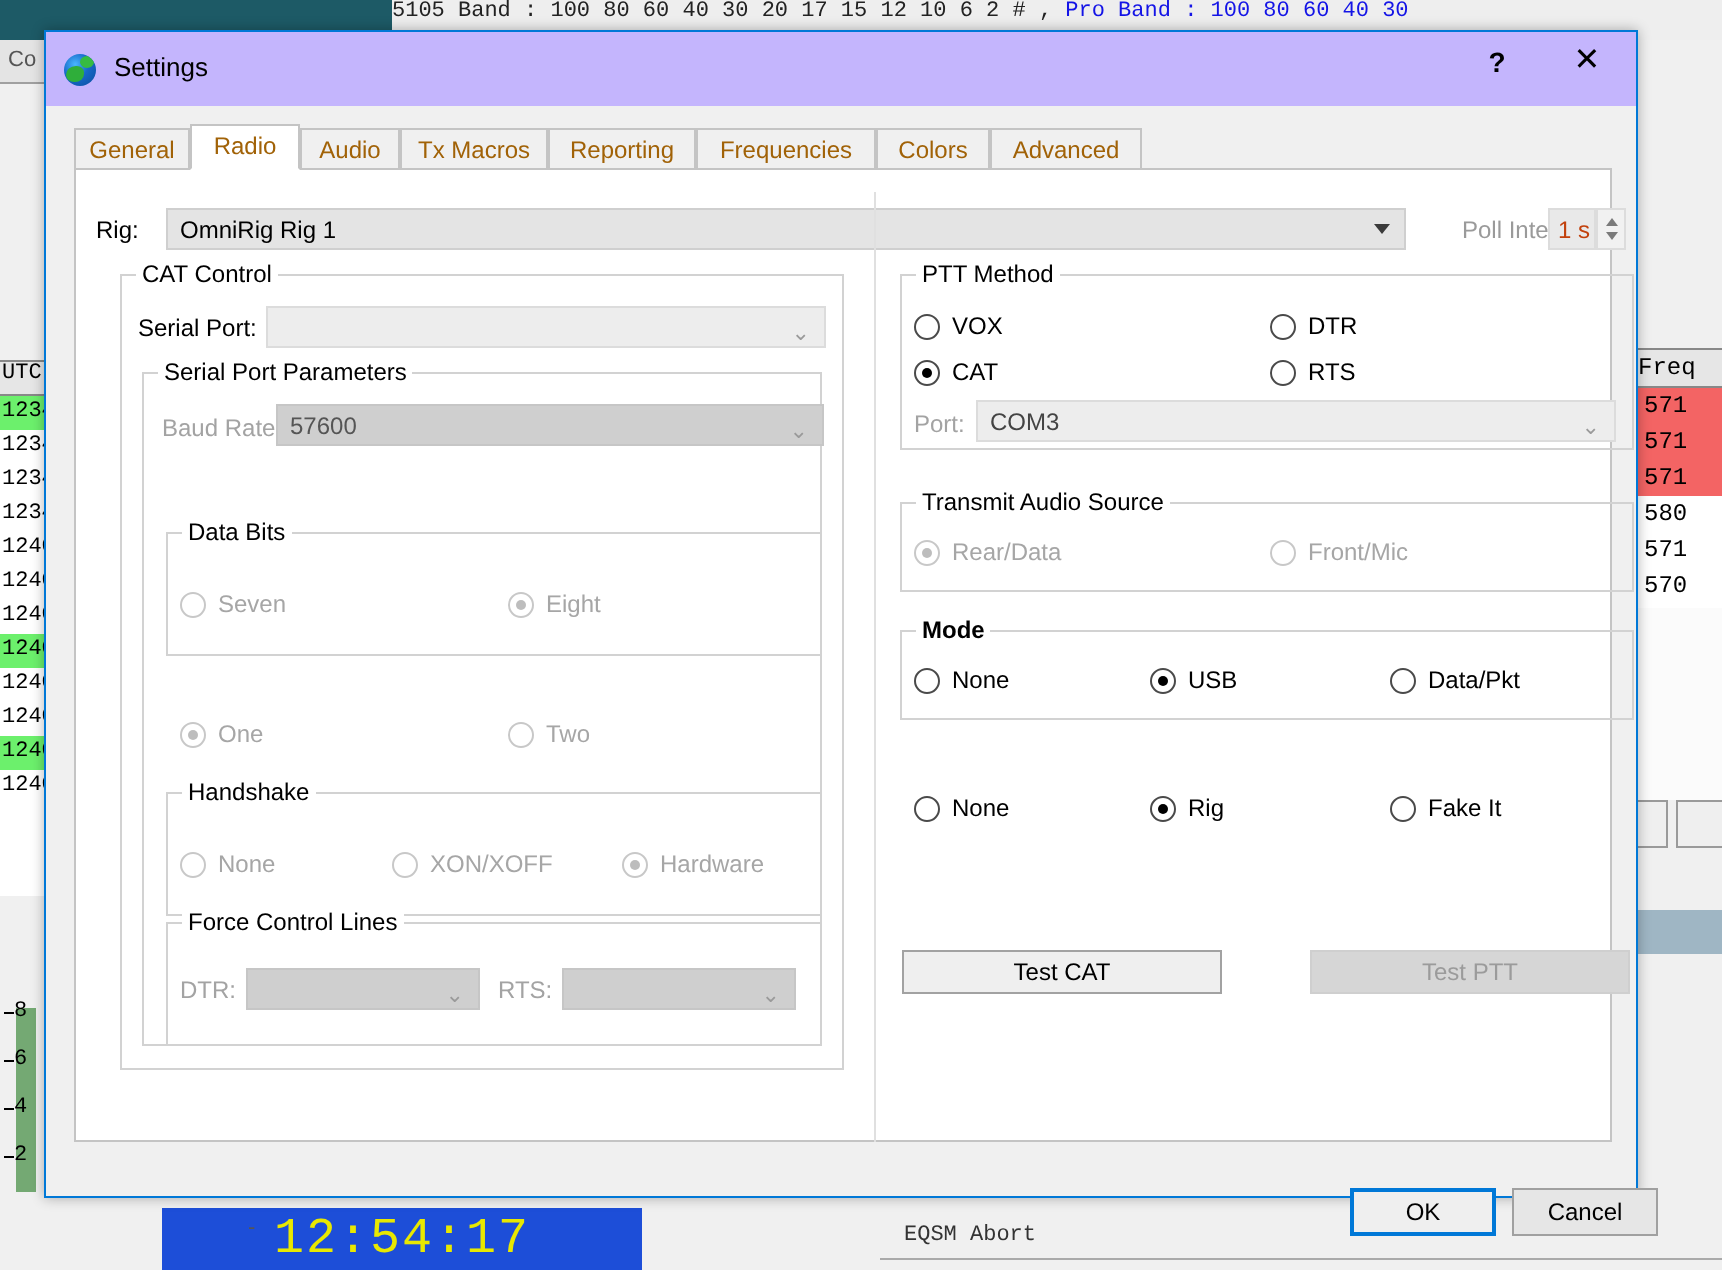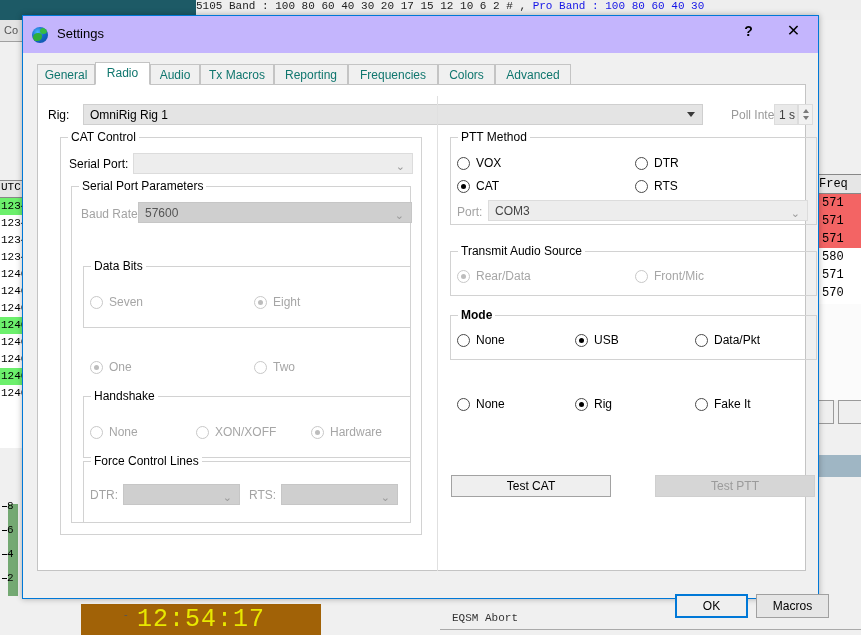--- a/index.html
+++ b/index.html
@@ -29,21 +29,21 @@
      font-family:"Liberation Mono",monospace;font-size:11px;padding-left:1px;box-sizing:border-box;}
   .bg-rows{position:absolute;left:0;top:178px;width:196px;height:250px;
      font-family:"Liberation Mono",monospace;font-size:11px;background:#fff;}
   .bg-row{height:17px;line-height:17px;padding-left:1px;white-space:nowrap;overflow:hidden;}
   .bg-row.green{background:#6cf06c;}
   .bg-meter{position:absolute;left:0;top:480px;width:22px;height:125px;}
   .bg-meter .bar{position:absolute;left:8px;top:24px;width:10px;height:96px;background:#74a973;}
   .bg-meter .tick{position:absolute;left:2px;width:5px;height:1px;background:#000;}
   .bg-meter .lab{position:absolute;left:7px;font-family:"Liberation Mono",monospace;font-size:11px;}
   .bg-db{position:absolute;left:0;top:606px;font-family:"Liberation Mono",monospace;font-size:11px;}
-  .bg-clock{position:absolute;left:81px;top:604px;width:240px;height:31px;background:#a16207;color:#e8e800;
+  .bg-clock{position:absolute;left:81px;top:604px;width:240px;height:31px;background:#1d4ed8;color:#e8e800;
      font-family:"Liberation Mono",monospace;font-size:25px;text-align:center;line-height:31px;letter-spacing:1px;}
   .bg-clockminus{position:absolute;left:124px;top:608px;font-size:11px;color:#555;}
   .bg-bottomstrip{position:absolute;left:0;top:596px;width:861px;height:39px;background:#f0f0f0;}
   .bg-bot-line{position:absolute;left:440px;top:629px;width:421px;height:1px;background:#aaa;}
   .bg-bot-text{position:absolute;left:452px;top:612px;font-size:11px;color:#333;
      font-family:"Liberation Mono",monospace;}
 
   
   .bg-rightpanel{position:absolute;left:810px;top:20px;width:51px;height:575px;background:#f0f0f0;}
   .bg-rp-head{position:absolute;left:813px;top:174px;width:48px;height:20px;background:#e6e6e6;
@@ -74,35 +74,35 @@
     background:#36bb41;border-radius:50%;}
   .title-txt{position:absolute;left:34px;top:10px;font-size:13px;color:#000;}
   .tb-btn{position:absolute;top:0;width:45px;height:30px;text-align:center;
     font-size:15px;color:#000;line-height:30px;cursor:default;}
   .tb-help{right:47px;font-weight:bold;font-size:14px;}
   .tb-close{right:2px;font-size:16px;}
 
   
   .tabstrip{position:absolute;left:14px;top:46px;width:769px;height:23px;}
   .tab{position:absolute;top:2px;height:21px;background:#f0f0f0;border:1px solid #c4c4c4;
-    border-bottom:none;box-sizing:border-box;font-size:12px;color:#0f766e;text-align:center;
+    border-bottom:none;box-sizing:border-box;font-size:12px;color:#a16207;text-align:center;
     line-height:20px;cursor:default;}
   .tab.active{top:0;height:23px;background:#ffffff;border:1px solid #c4c4c4;border-bottom:1px solid #fff;z-index:3;}
   .tabpage{position:absolute;left:14px;top:68px;width:769px;height:487px;background:#ffffff;
     border:1px solid #c4c4c4;box-sizing:border-box;}
 
   
   .rig-lab{position:absolute;left:25px;top:92px;font-size:12px;}
   .rig-combo{position:absolute;left:60px;top:88px;width:620px;height:21px;background:#e4e4e4;
     border:1px solid #cfcfcf;box-sizing:border-box;font-size:12px;padding:3px 0 0 6px;color:#000;}
   .rig-combo .arw{position:absolute;right:7px;top:7px;width:0;height:0;
     border-left:4px solid transparent;border-right:4px solid transparent;border-top:5px solid #3a3a3a;}
   .poll-lab{position:absolute;left:708px;top:92px;font-size:12px;color:#9a9a9a;}
   .poll-box{position:absolute;left:751px;top:88px;width:24px;height:21px;background:#e9e9e9;
-    border:1px solid #dcdcdc;box-sizing:border-box;font-size:12px;color:#404040;padding:3px 0 0 4px;}
+    border:1px solid #dcdcdc;box-sizing:border-box;font-size:12px;color:#c2410c;padding:3px 0 0 4px;}
   .poll-sp{position:absolute;left:775px;top:88px;width:15px;height:21px;background:#f1f1f1;
     border:1px solid #dcdcdc;box-sizing:border-box;}
   .poll-sp i{position:absolute;left:4px;width:0;height:0;border-left:3px solid transparent;
     border-right:3px solid transparent;}
   .poll-sp i.up{top:4px;border-bottom:4px solid #7a7a7a;}
   .poll-sp i.dn{bottom:4px;border-top:4px solid #7a7a7a;}
 
   
   .gb{position:absolute;border:1px solid #d2d2d2;box-sizing:border-box;}
   .gb>.gbt{position:absolute;left:7px;top:-8px;background:#fff;padding:0 3px;font-size:12px;color:#000;}
@@ -382,14 +382,14 @@
   </div>
   <div class="rad" style="left:672px;top:381px;">
     <span class="dot"></span>
     <span class="rl">Fake It</span>
   </div>
 
   <div class="btn norm" style="left:428px;top:459px;width:160px;height:22px;line-height:20px;">Test CAT</div>
   <div class="btn grey" style="left:632px;top:459px;width:160px;height:22px;line-height:20px;">Test PTT</div>
 
   <div class="okbtn">OK</div>
-  <div class="cancelbtn">Macros</div>
+  <div class="cancelbtn">Cancel</div>
 </div>
 
 </body></html>

